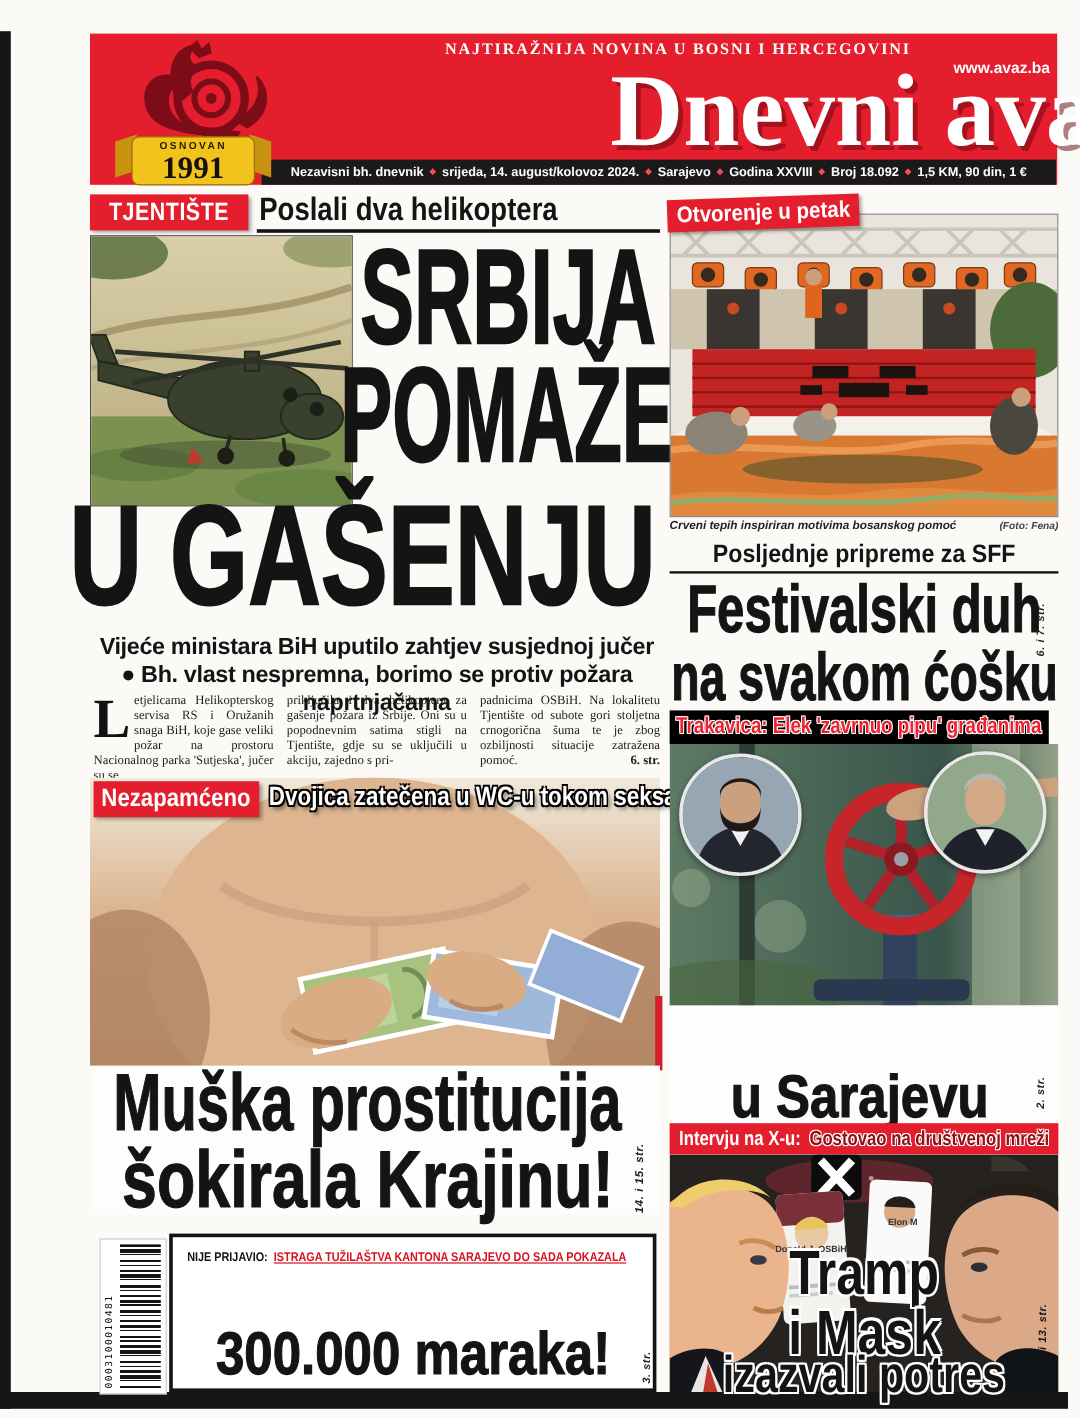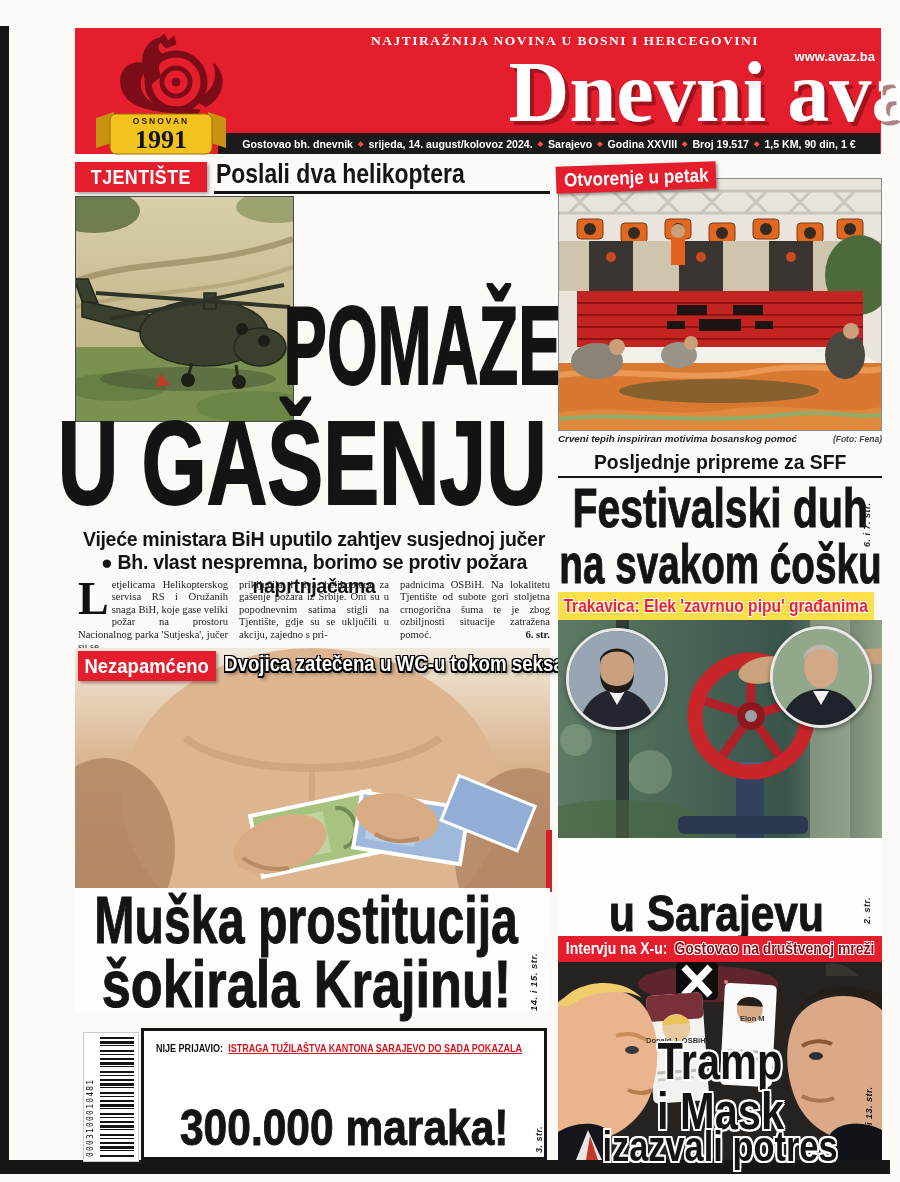--- a/index.html
+++ b/index.html
@@ -46,29 +46,29 @@
     <div class="abs serif" style="left:160px;top:5px;width:660px;text-align:center;color:#fff;font-weight:bold;
                 font-size:13.5px;letter-spacing:1.5px;">NAJTIRAŽNIJA NOVINA U BOSNI I HERCEGOVINI</div>
     <div class="abs" style="left:625px;top:21px;width:175px;text-align:right;color:#fff;font-weight:bold;font-size:13px;">www.avaz.ba</div>
     <div class="abs flexc" style="left:180px;top:18px;width:700px;height:92px;justify-content:flex-end;">
       <span class="serif cx" style="font-weight:bold;color:#fff;font-size:86px;line-height:1;transform:scaleX(.98);
                    text-shadow:4px 4px 0 rgba(95,8,14,.5);">Dnevni avaz</span>
     </div>
 
     <div class="abs flexc" style="left:143px;top:105px;width:662px;height:21px;background:#1a1a1a;color:#fff;
                 font-size:10.6px;font-weight:bold;white-space:nowrap;">
-      <span>Gostovao bh. dnevnik</span>
+      <span>Nezavisni bh. dnevnik</span>
         <span class="dsep"></span>
       <span>srijeda, 14. august/kolovoz 2024.</span>
         <span class="dsep"></span>
       <span>Sarajevo</span>
         <span class="dsep"></span>
       <span>Godina XXVIII</span>
         <span class="dsep"></span>
-      <span>Broj 19.517</span>
+      <span>Broj 18.092</span>
         <span class="dsep"></span>
       <span>1,5 KM, 90 din, 1 €</span>
     </div>
 
     <div class="abs" style="left:13px;top:6px;width:146px;height:122px;">
       <svg width="146" height="84" viewBox="0 0 146 84" style="position:absolute;left:0;top:0;">
         <g fill="#7c0d18" stroke="#7c0d18">
           <circle cx="88" cy="48" r="28" fill="none" stroke-width="7"></circle>
           <circle cx="88" cy="48" r="14" fill="none" stroke-width="5"></circle>
           <circle cx="88" cy="48" r="4"></circle>
@@ -129,20 +129,23 @@
       <g stroke="#23291c" stroke-width="3">
         <line x1="116" y1="166" x2="112" y2="180"></line>
           <line x1="160" y1="168" x2="162" y2="182"></line>
       </g>
       <circle cx="112" cy="183" r="7" fill="#1b1f16"></circle>
       <circle cx="163" cy="185" r="7" fill="#1b1f16"></circle>
       <path d="M84,176 l10,12 -14,2 Z" fill="#c0392b"></path>
     </svg>
   </div>
 
+  <div class="abs flexc" style="left:296px;top:198px;width:254px;height:100px;">
+    <span class="hl cx" style="font-size:112px;transform:scaleX(.60);-webkit-text-stroke:2px #141414;">SRBIJA</span>
+  </div>
   <div class="abs flexc" style="left:296px;top:296px;width:254px;height:100px;">
     <span class="hl cx" style="font-size:112px;transform:scaleX(.58);-webkit-text-stroke:2px #141414;">POMAŽE</span>
   </div>
   <div class="abs flexc" style="left:65px;top:404px;width:475px;height:118px;">
     <span class="hl cx" style="font-size:118px;transform:scaleX(.71);-webkit-text-stroke:2px #141414;">U GAŠENJU</span>
   </div>
 
   <div class="abs hl" style="left:80px;top:528px;width:468px;text-align:center;font-size:19.5px;line-height:1.2;
               letter-spacing:-.3px;">Vijeće ministara BiH uputilo zahtjev susjednoj jučer ● Bh. vlast nespremna, borimo se protiv požara naprtnjačama</div>
 
@@ -307,21 +310,21 @@
   </div>
   <div class="abs rule" style="left:558px;top:476px;width:324px;height:2px;"></div>
   <div class="abs flexc" style="left:558px;top:479px;width:324px;height:58px;">
     <span class="hl cx" style="font-size:56px;transform:scaleX(.73);-webkit-text-stroke:1px #141414;">Festivalski duh</span>
   </div>
   <div class="abs flexc" style="left:558px;top:535px;width:324px;height:58px;">
     <span class="hl cx" style="font-size:56px;transform:scaleX(.69);-webkit-text-stroke:1px #141414;">na svakom ćošku</span>
   </div>
   <div class="abs vert" style="left:862px;top:487px;height:60px;font-size:9px;">6. i 7. str.</div>
 
-  <div class="abs flexc" style="left:558px;top:592px;width:316px;height:28px;background:#fde047;text-align:center;">
+  <div class="abs flexc" style="left:558px;top:592px;width:316px;height:28px;background:#000000;text-align:center;">
     <span class="cx outw" style="font-size:19px;font-weight:bold;color:#f1202e;transform:scaleX(.82);
                  text-shadow:-1px -1px 0 #fff,1px -1px 0 #fff,-1px 1px 0 #fff,1px 1px 0 #fff;">Trakavica: Elek 'zavrnuo pipu' građanima</span>
   </div>
   <div class="abs" style="left:558px;top:620px;width:324px;height:218px;">
     <svg width="324" height="218" viewBox="0 0 324 218">
       <defs>
         <linearGradient id="gv" x1="0" y1="0" x2="1" y2="0">
           <stop offset="0" stop-color="#5d7a64"></stop>
             <stop offset=".7" stop-color="#39544a"></stop>
           <stop offset="1" stop-color="#93a288"></stop>

